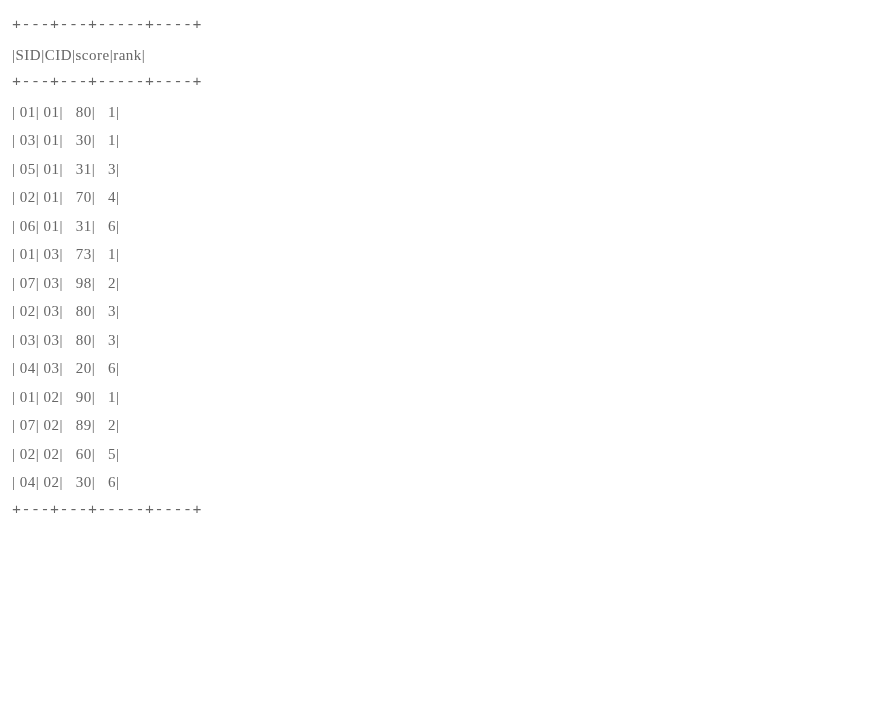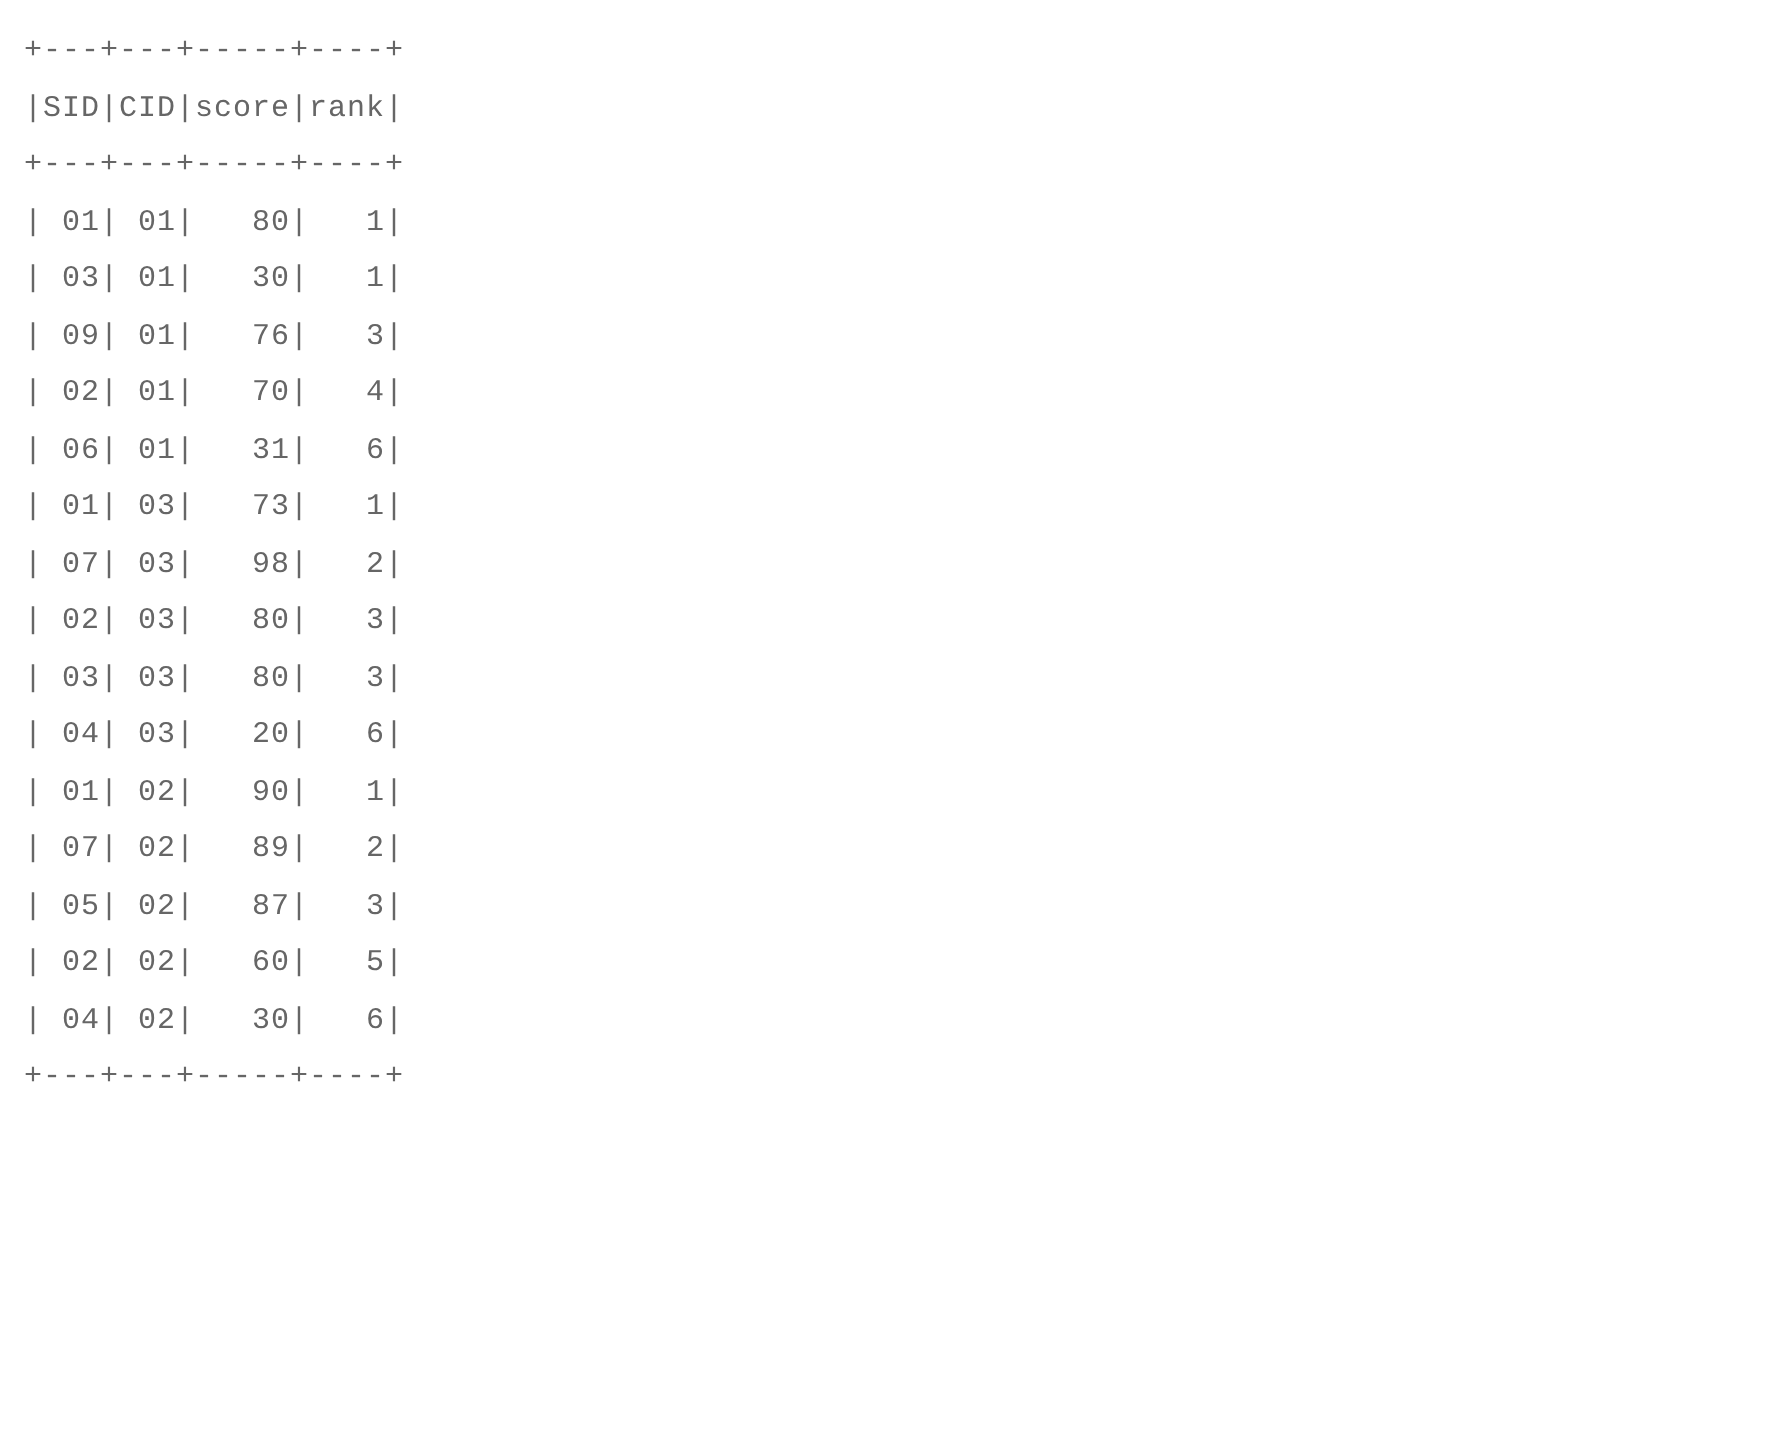--- a/index.html
+++ b/index.html
@@ -15,45 +15,45 @@
     }
     .table-container {
       display: inline-block;
     }
     .border-line {
       color: #666;
       white-space: pre;
     }
     .header-row, .data-row {
       white-space: pre;
+      font-family: Liberation Serif, serif;
     }
   </style>
 </head>
 <body>
 
 
 
 <div class="table-container">
   <div class="border-line">+---+---+-----+----+</div>
   <div class="header-row" id="header-row">|SID|CID|score|rank|</div>
   <div class="border-line">+---+---+-----+----+</div>
   <div id="rows-container">
       <div class="data-row">| 01| 01|   80|   1|</div>
       <div class="data-row">| 03| 01|   30|   1|</div>
-      <div class="data-row">| 09| 01|   76|   3|</div>
+      <div class="data-row">| 05| 01|   31|   3|</div>
       <div class="data-row">| 02| 01|   70|   4|</div>
       <div class="data-row">| 06| 01|   31|   6|</div>
       <div class="data-row">| 01| 03|   73|   1|</div>
       <div class="data-row">| 07| 03|   98|   2|</div>
       <div class="data-row">| 02| 03|   80|   3|</div>
       <div class="data-row">| 03| 03|   80|   3|</div>
       <div class="data-row">| 04| 03|   20|   6|</div>
       <div class="data-row">| 01| 02|   90|   1|</div>
       <div class="data-row">| 07| 02|   89|   2|</div>
-      <div class="data-row">| 05| 02|   87|   3|</div>
       <div class="data-row">| 02| 02|   60|   5|</div>
       <div class="data-row">| 04| 02|   30|   6|</div>
     </div>
   <div class="border-line">+---+---+-----+----+</div>
 </div>
 
 
 
 
 </body></html>

